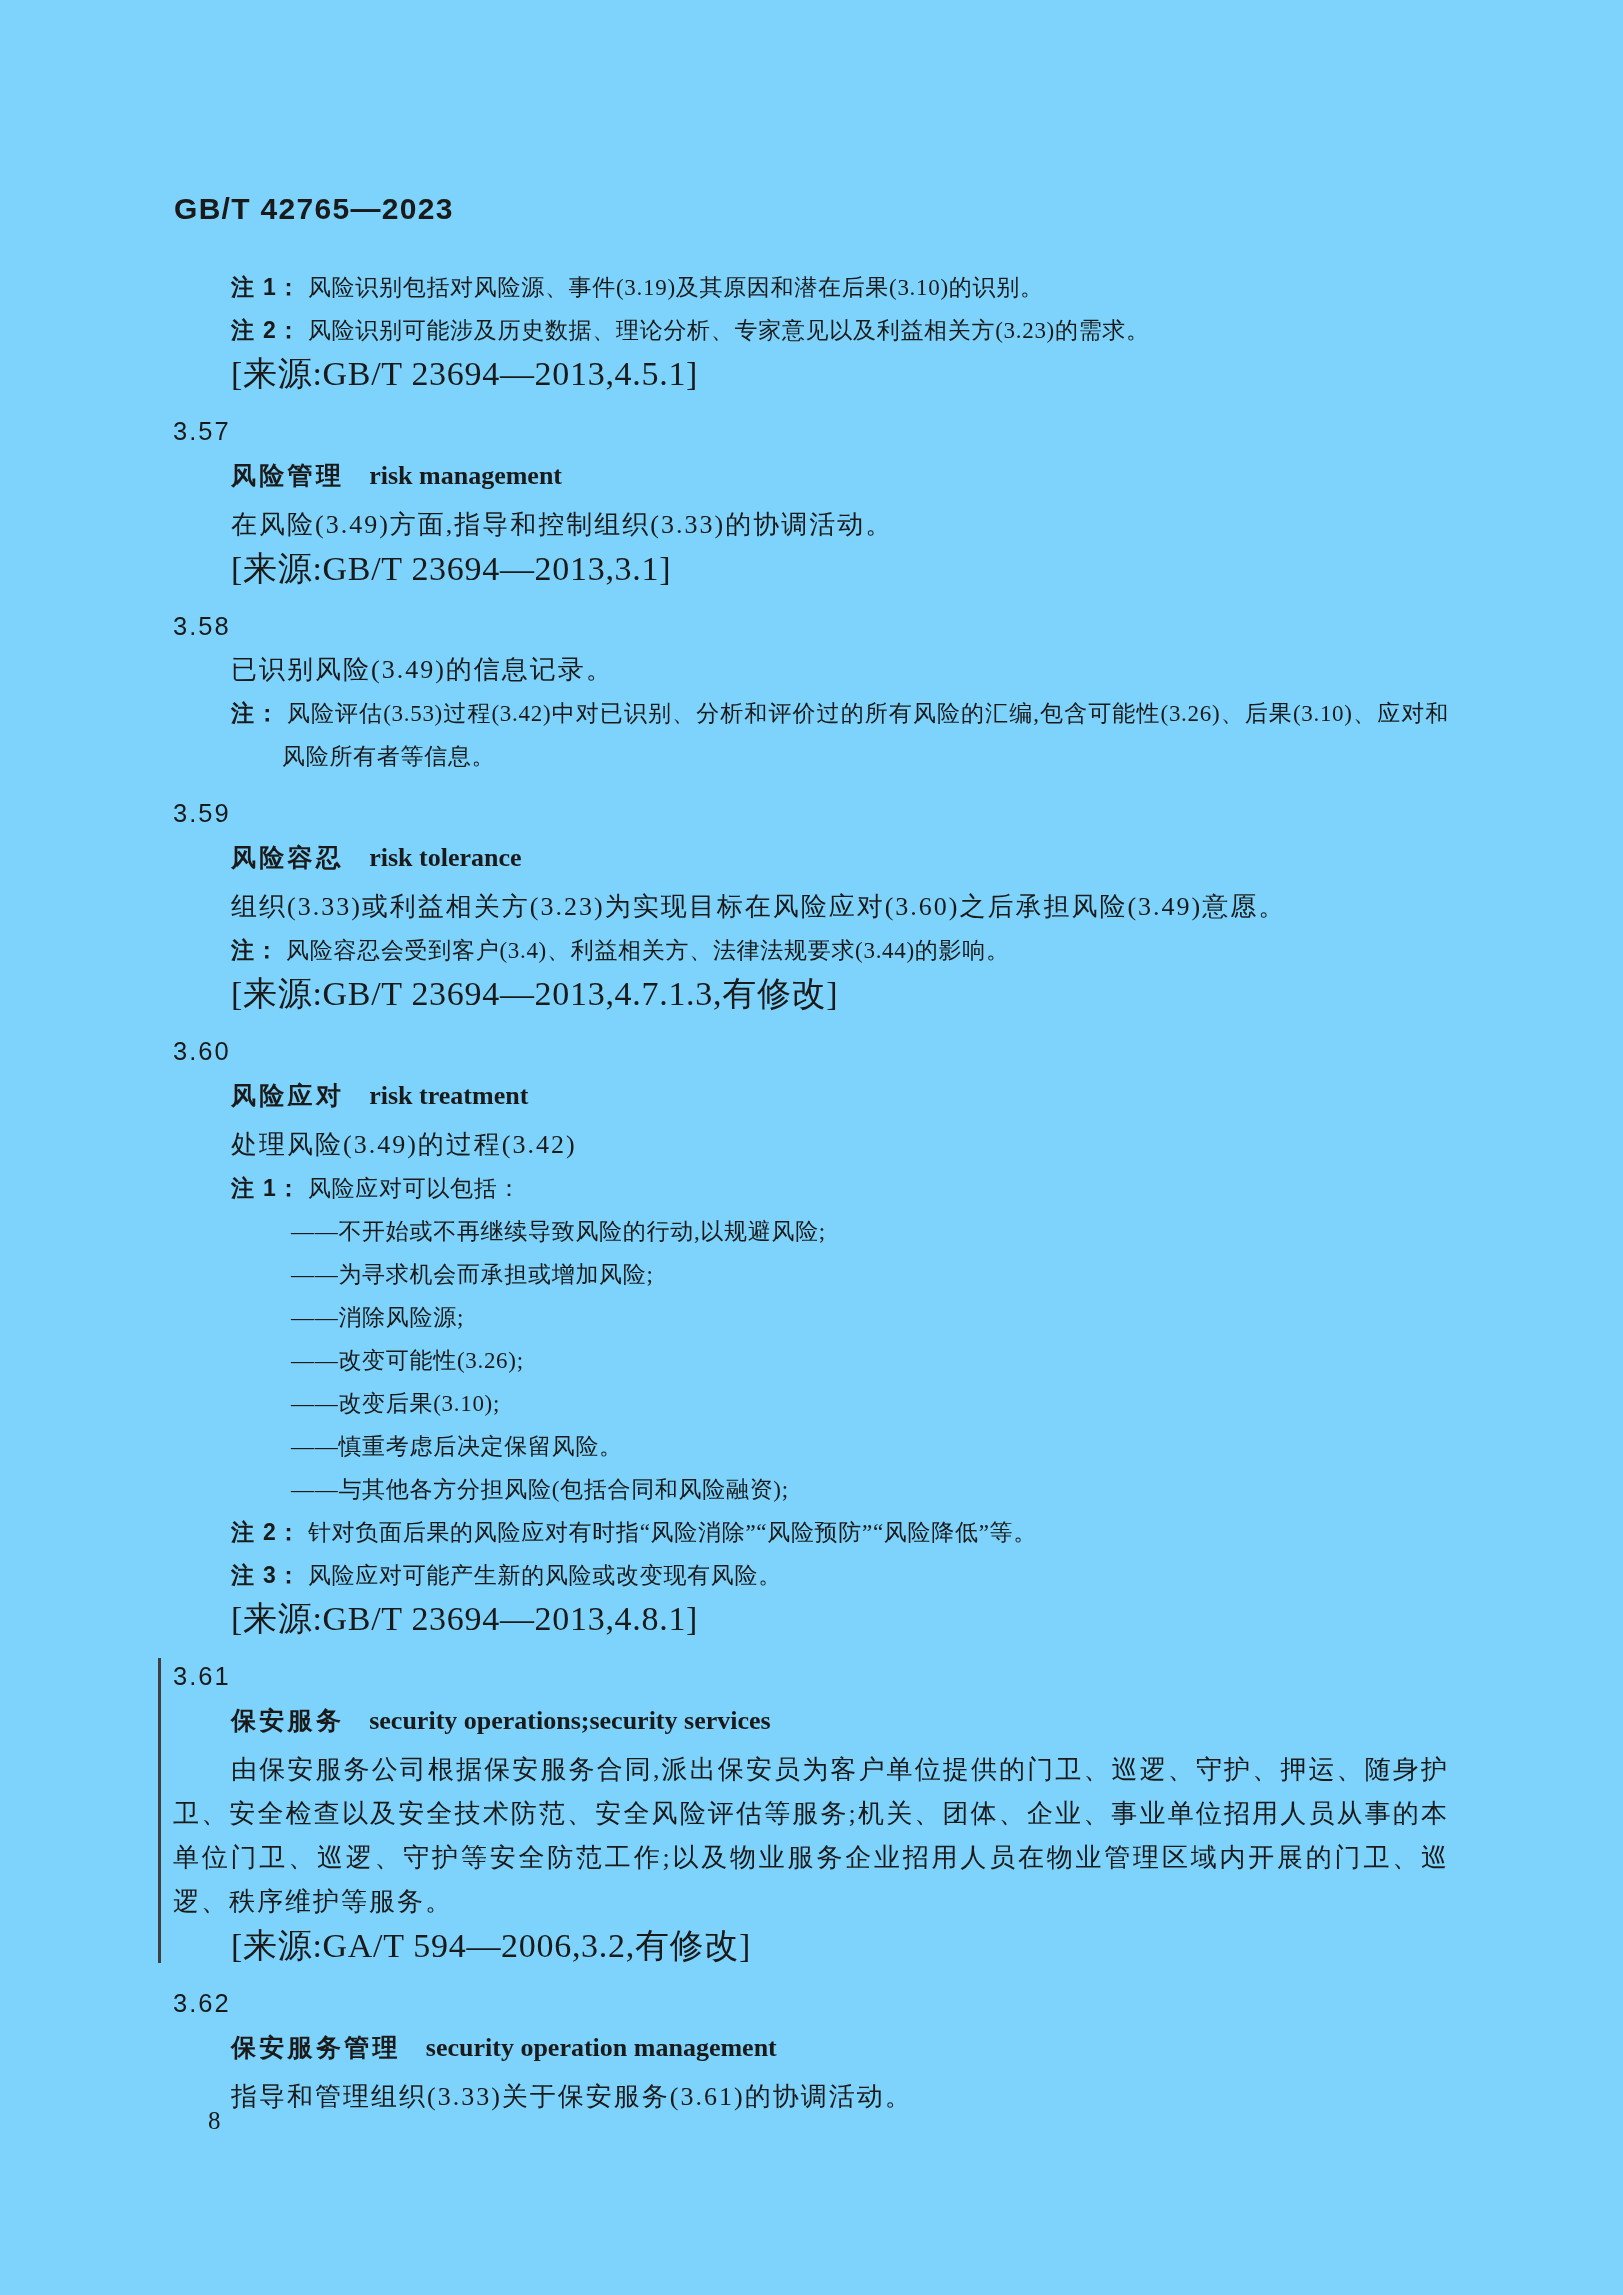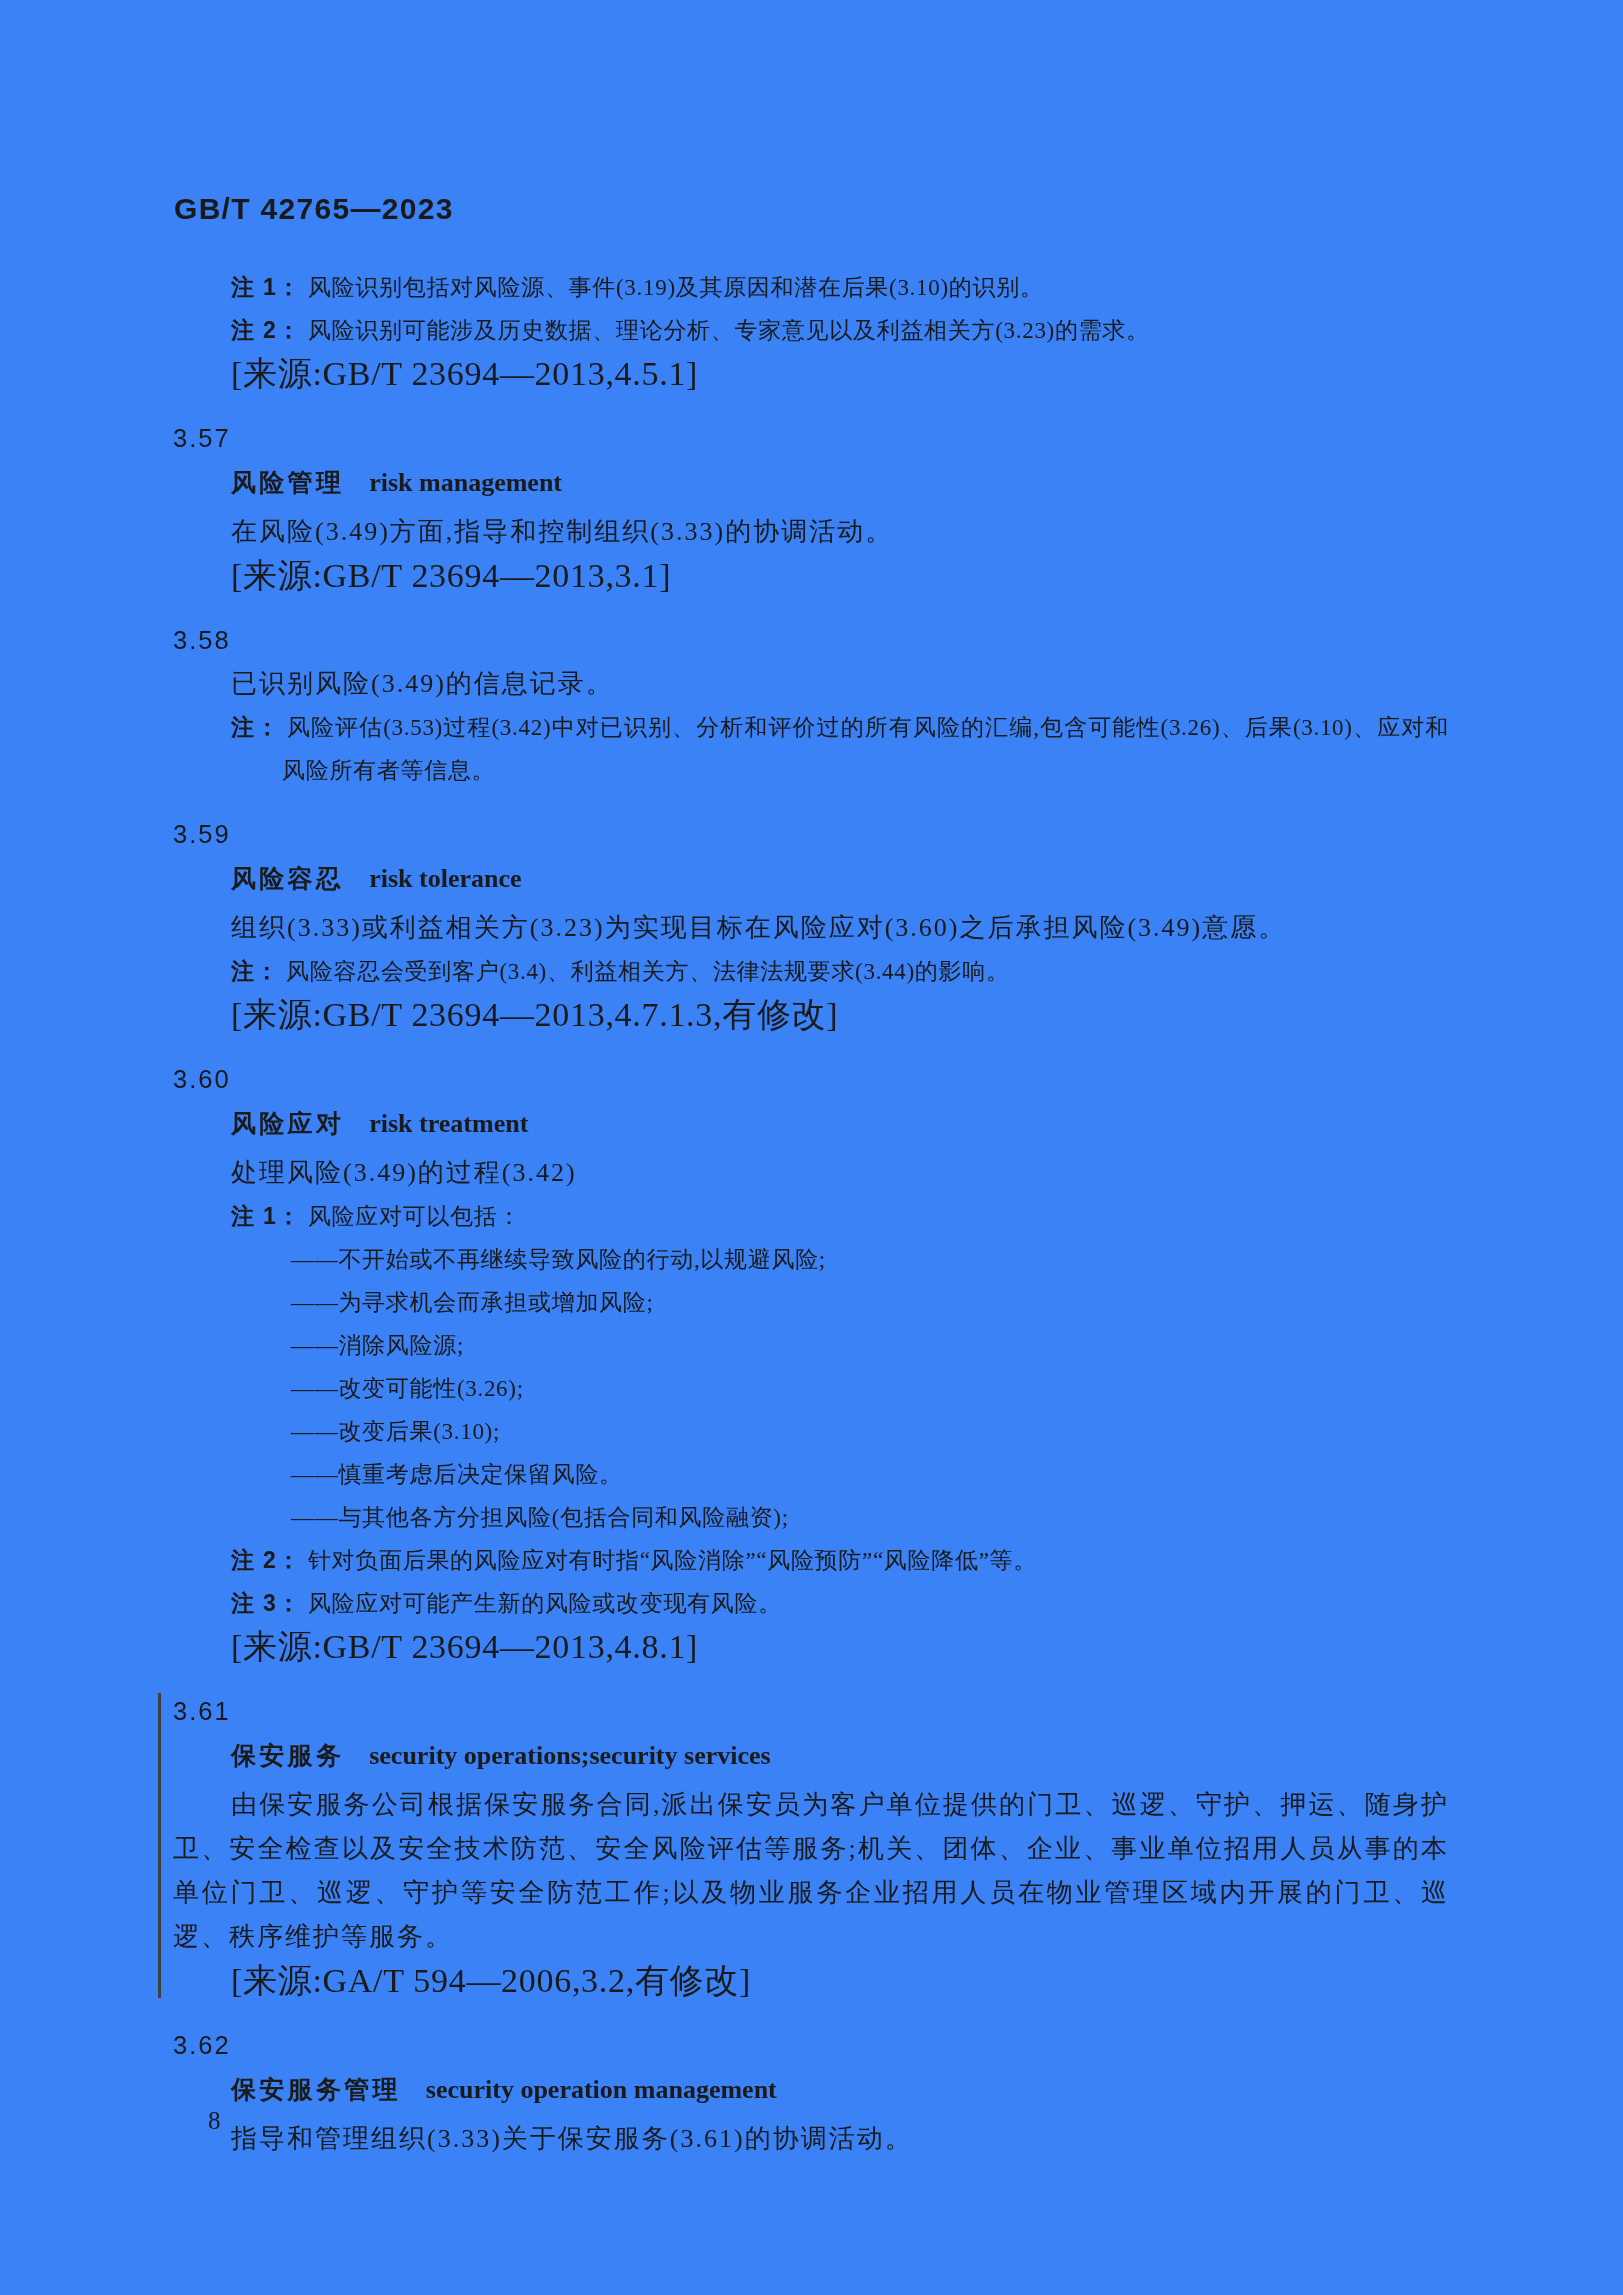--- a/index.html
+++ b/index.html
@@ -1,37 +1,37 @@
 <!DOCTYPE html>
 <html style="font-size:10.5px"><head>
 <meta charset="utf-8">
 <style>
   html,body{margin:0;padding:0;background:#e8e8e8;}
   .page{
     position:relative;
     width:1623px;height:2295px;
     margin:0 auto;
-    background:#3b82f6;
+    background:#7dd3fc;
     color:#1a1a1a;
     overflow:hidden;
     font-family:"Liberation Serif", serif;
   }
   .doc-header{
     position:absolute;left:174px;top:192px;
     font-family:"Liberation Sans", sans-serif;
     font-weight:bold;font-size:30px;line-height:33px;letter-spacing:1.3px;
   }
   .content{
     position:absolute;left:173px;top:266px;width:1276px;
   }
   .num{
     font-family:"Liberation Sans", sans-serif;
     font-size:25.5px;line-height:44px;letter-spacing:2px;
   }
-  .term{margin-top:20px;}
+  .term{margin-top:13px;}
   .term-head{line-height:44px;padding-left:58px;}
   .zh{
     font-family:Liberation Sans, sans-serif;
     font-weight:bold;font-size:25px;letter-spacing:3.3px;
   }
   .en{
     font-family:"Liberation Serif", serif;
     font-weight:bold;font-size:26px;margin-left:25px;letter-spacing:0;
   }
   .def{

